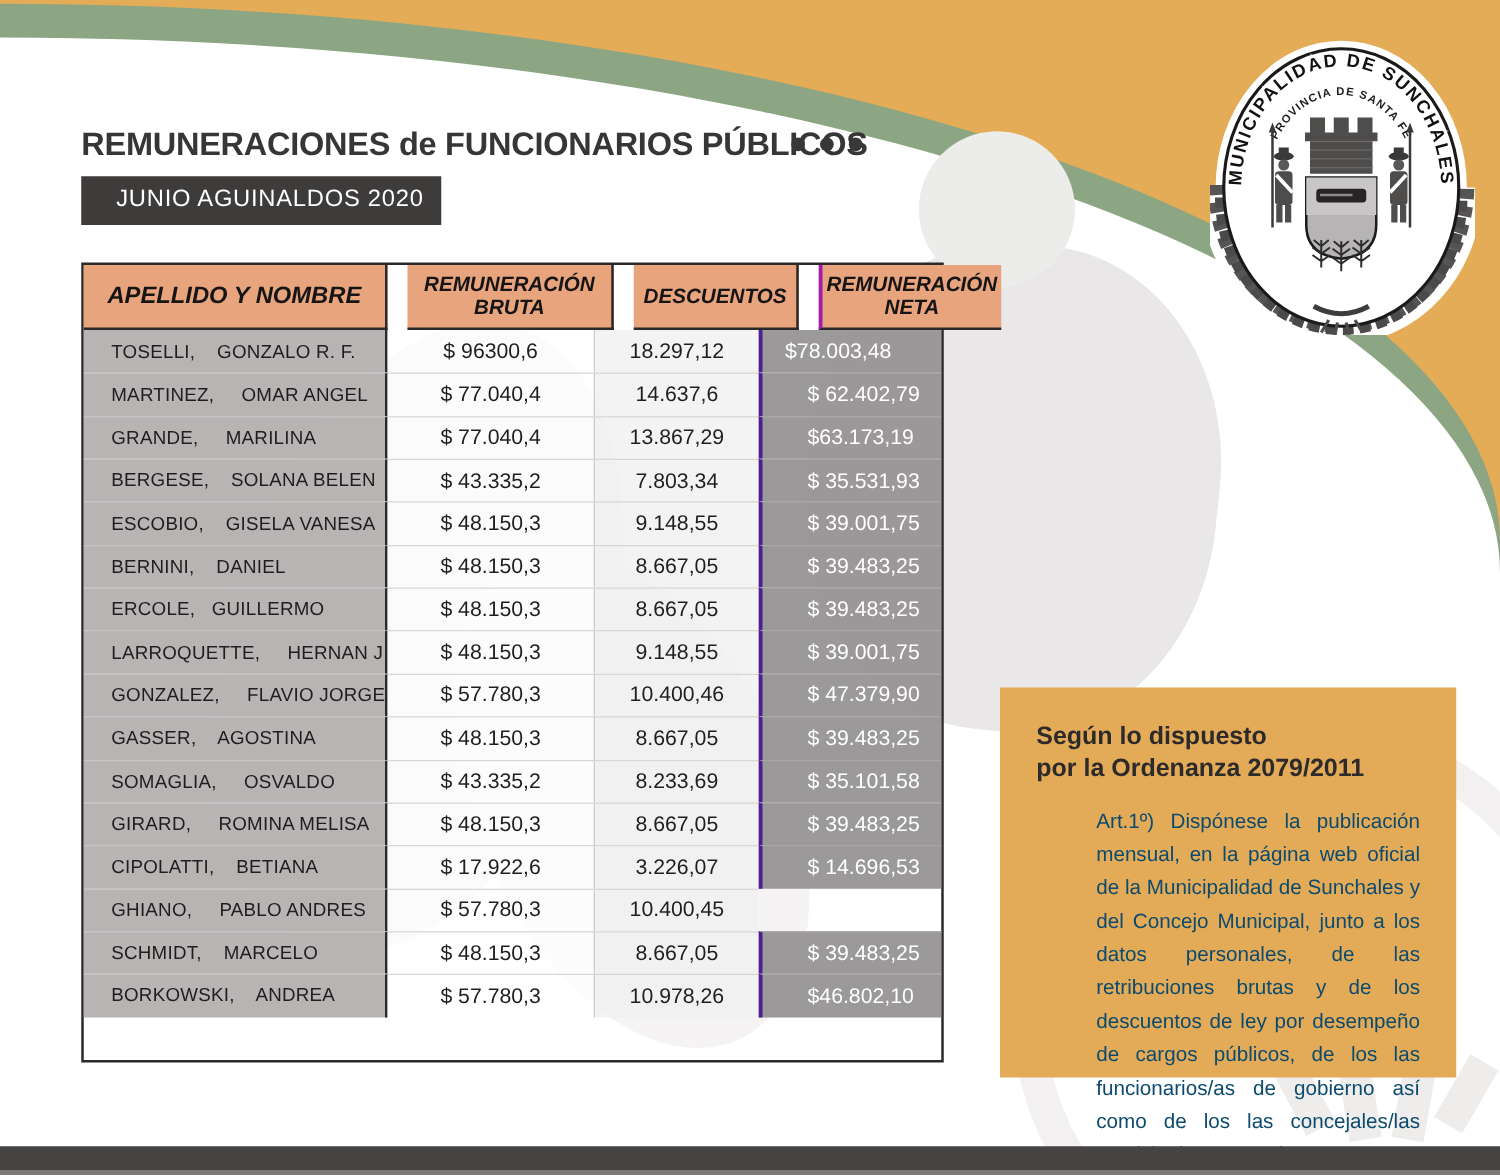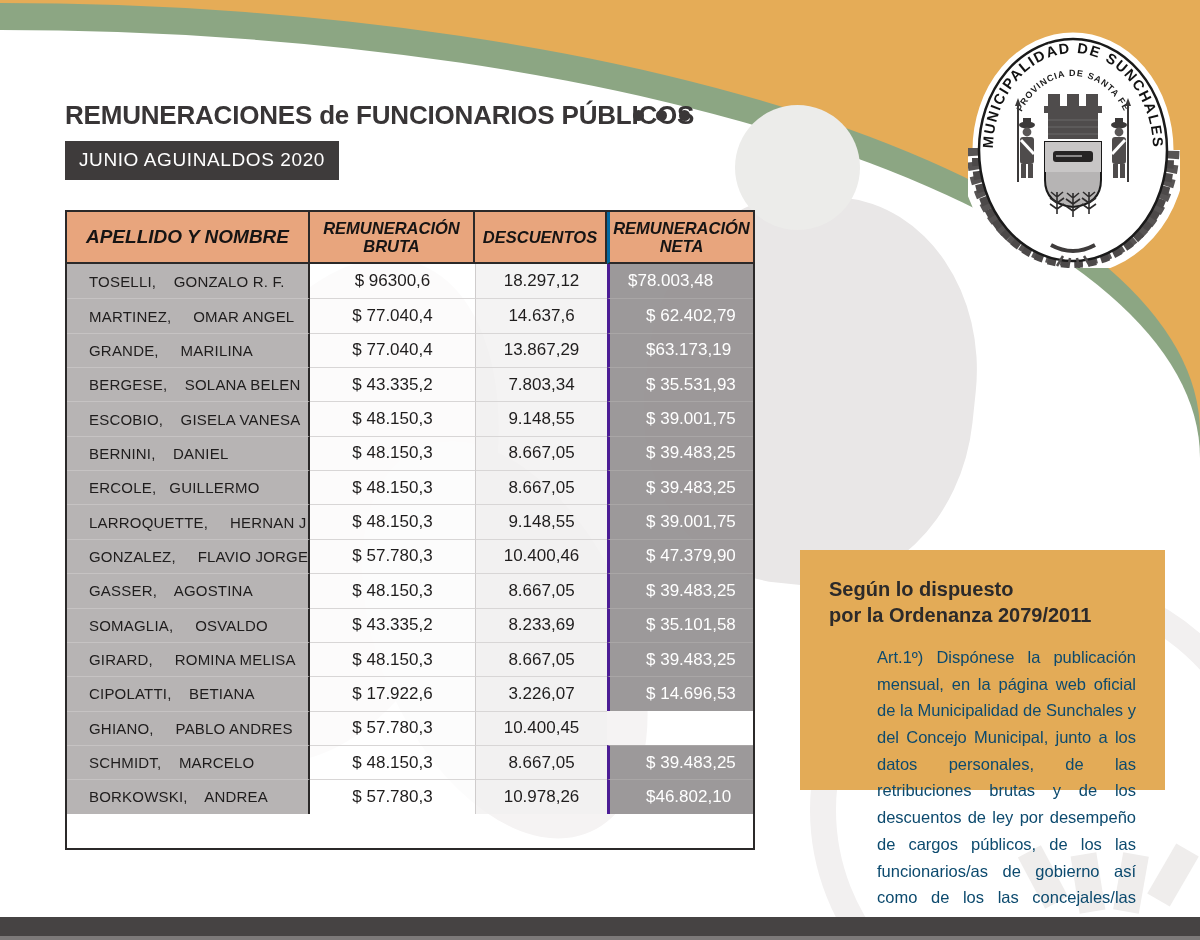--- a/index.html
+++ b/index.html
@@ -43,49 +43,49 @@
   .wm-ray.r2{left:1075px;top:854px;transform:rotate(-9deg);}
   .wm-ray.r3{left:1118px;top:854px;transform:rotate(10deg);}
   .wm-ray.r4{left:1160px;top:846px;transform:rotate(30deg);}
   
   .page-title{position:absolute;left:65px;top:100px;z-index:5;
     font-size:26px;font-weight:bold;letter-spacing:-0.2px;color:#383536;}
   .title-dots{position:absolute;left:633px;top:110px;z-index:5;display:flex;gap:12px;}
   .title-dots i{display:block;width:11px;height:11px;border-radius:50%;background:#3A3738;}
   .period-badge{position:absolute;left:65px;top:141px;z-index:5;
     background:var(--badge-dark);color:#fff;font-size:19px;letter-spacing:0.6px;
-    padding:8px 14px 9px 14px;}
+    padding:8px 14px 9px 28px;}
   
   .rem-table{position:absolute;left:65px;top:210px;width:690px;height:640px;z-index:5;
     border:2px solid #2B2929;}
   .t-row{display:grid;grid-template-columns:243px 165px 132px 146px;}
-  .t-head{height:52px;}
+  .t-head{height:52px;gap:16px;}
   .t-head .t-cell{
     background:var(--header-salmon);color:#161414;
     font-style:italic;font-weight:bold;font-size:16.5px;line-height:1.12;
     display:flex;align-items:center;justify-content:center;text-align:center;
     border-right:2px solid #2B2929;border-bottom:2px solid #2B2929;padding:2px 6px;}
   .t-head .h-name{font-size:19px;}
-  .t-head .h-neta{border-right:none;border-left:3px solid #0369a1;}
+  .t-head .h-neta{border-right:none;border-left:3px solid #a21caf;}
   .t-body{display:grid;grid-template-rows:repeat(17,1fr);height:584px;border-radius:15px;}
   .t-cell{overflow:hidden;}
   .t-body .t-cell{display:flex;align-items:center;font-size:17px;color:#1F1D1D;}
   .t-body .c-name{background:rgba(181,178,178,0.97);font-size:15px;white-space:pre;
     padding-left:22px;border-right:2px solid #2B2929;letter-spacing:0.2px;}
   .t-body .c-bruta{background:rgba(255,255,255,0.72);justify-content:center;}
   .t-body .c-descuentos{background:rgba(242,240,240,0.82);justify-content:center;
     border-left:1px solid #CFCCCC;}
   .t-body .c-neta{background:rgba(152,149,150,0.96);color:#fff;
     padding-left:18px;border-left:3px solid #4c1d95;}
   .t-body .t-row + .t-row .c-name{border-top:1px solid #C6C3C3;}
   .t-body .t-row + .t-row .c-bruta,
   .t-body .t-row + .t-row .c-descuentos{border-top:1px solid #D8D6D6;}
   .t-body .t-row + .t-row .c-neta{border-top:1px solid #A9A6A6;padding-left:36px;}
   
-  .info-box{position:absolute;left:800px;top:550px;width:365px;height:240px;z-index:5;
+  .info-box{position:absolute;left:800px;top:550px;width:365px;height:312px;z-index:5;
     background:var(--box-orange);padding:26px 29px 8px 29px;color:#363334;}
   .info-box .box-title{font-weight:bold;font-size:20px;line-height:1.32;color:#2C2A2A;}
   .info-box .box-body{margin-top:15px;font-size:16.5px;line-height:1.62;text-align:justify;
     color:#0c4a6e;margin-left:48px;}
   
   .footer-dark{position:absolute;left:0;right:0;bottom:4px;height:19px;
     background:var(--footer-dark);z-index:6;}
   .footer-light{position:absolute;left:0;right:0;bottom:0;height:4px;background:#7C7979;z-index:6;}
   
   .seal{position:absolute;left:968px;top:18px;width:212px;height:250px;z-index:7;}

